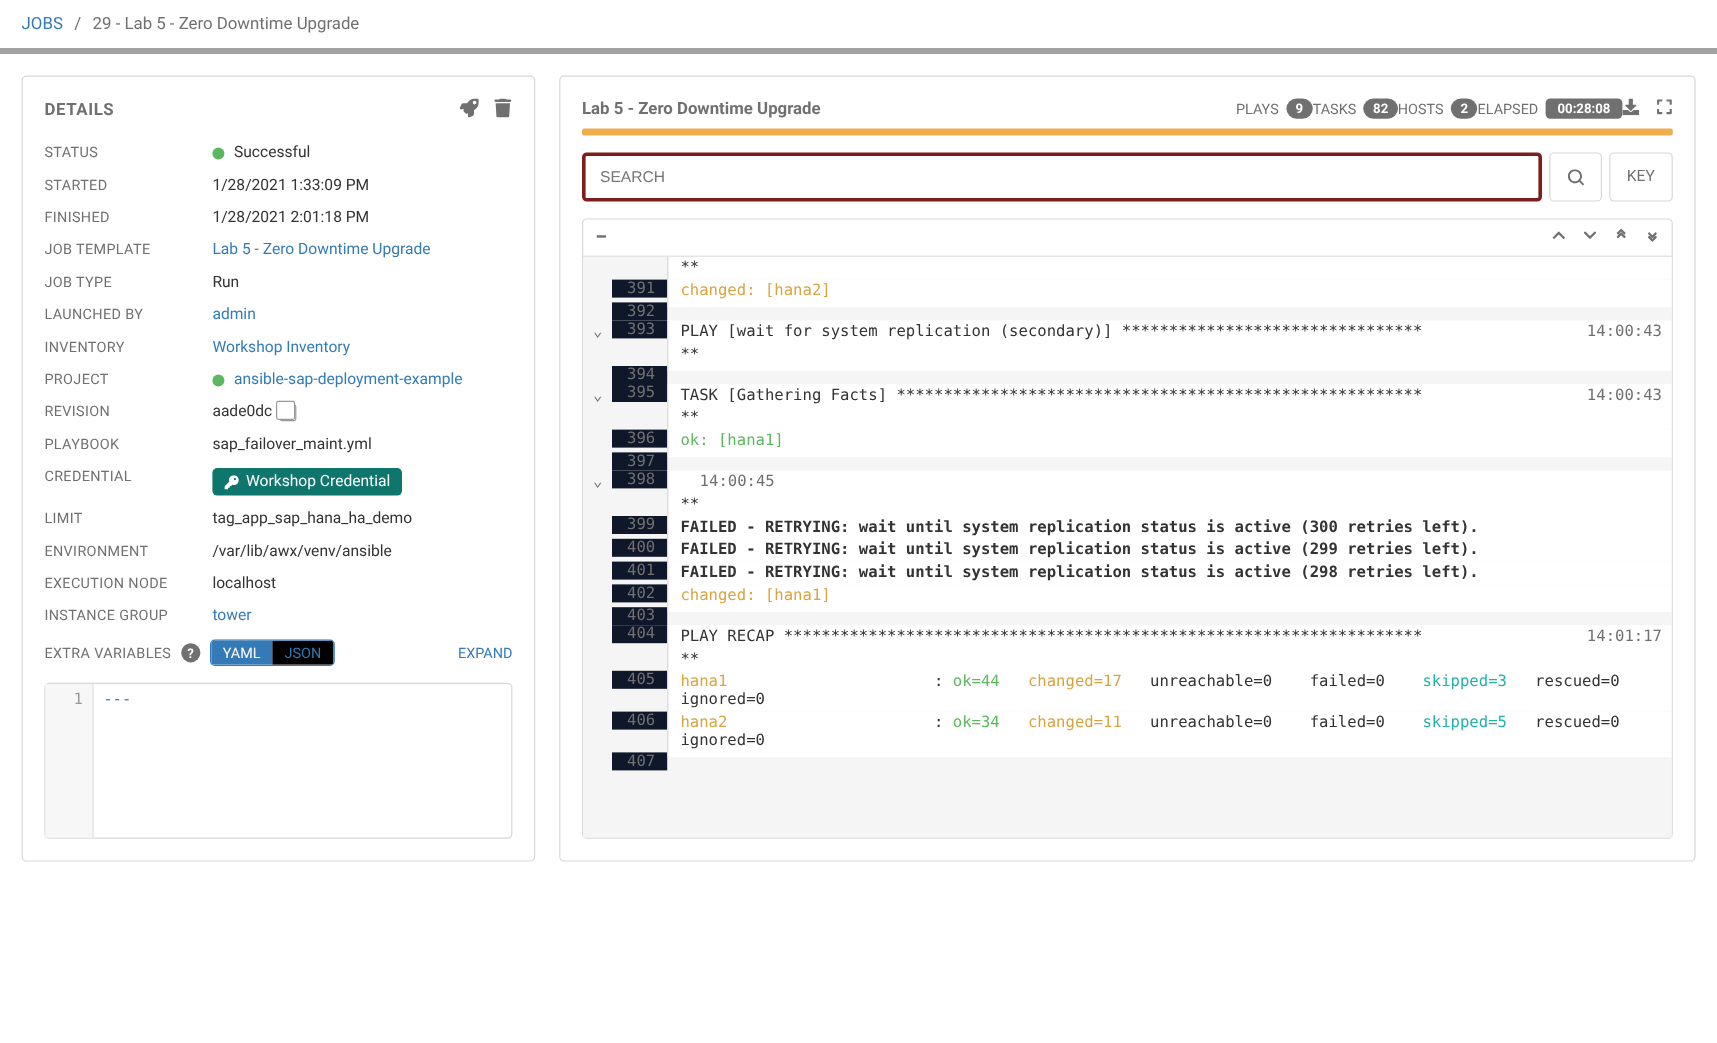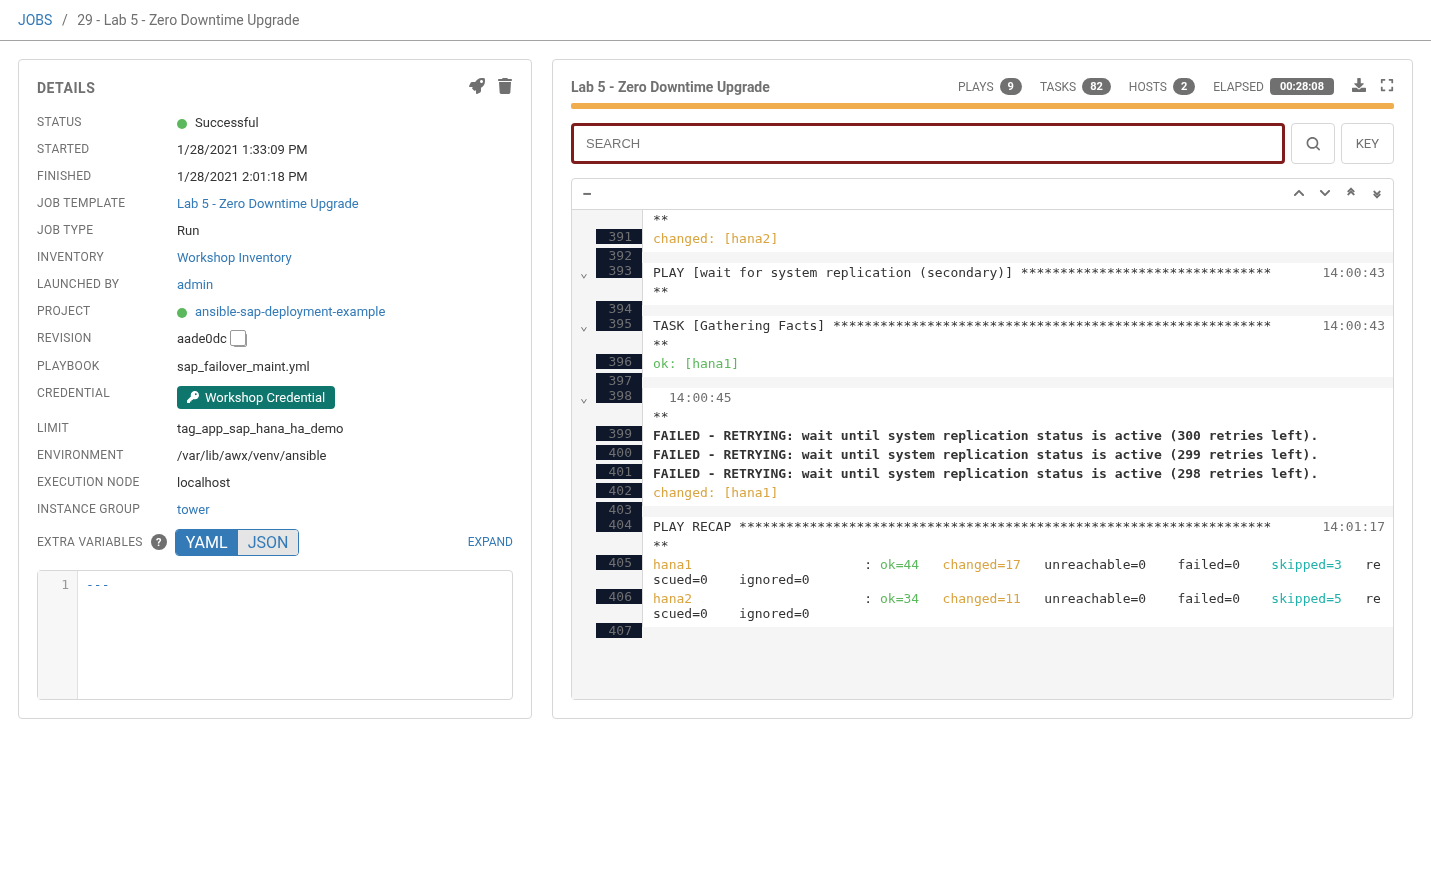--- a/index.html
+++ b/index.html
@@ -1,52 +1,52 @@
 <!DOCTYPE html>
 <html><head>
 <meta charset="utf-8">
 <style>
 * { box-sizing: border-box; margin: 0; padding: 0; }
 body { font-family: -apple-system, BlinkMacSystemFont, "Segoe UI", Roboto, "Helvetica Neue", Arial, sans-serif; background: #fff; color: #333; font-size: 14px; }
-.breadcrumb { padding: 12px 18px; border-bottom: 1px solid #a3a3a3; font-size: 14px; }
+.breadcrumb { padding: 12px 18px; border-bottom: 5px solid #a3a3a3; font-size: 14px; }
 .breadcrumb a { color: #337ab7; text-decoration: none; }
 .breadcrumb .sep { color: #707070; margin: 0 6px; }
 .breadcrumb .current { color: #707070; }
 .main { display: flex; padding: 18px; gap: 20px; }
 .panel { border: 1px solid #d7d7d7; border-radius: 4px; background: #fff; }
-.details-panel { width: 514px; flex-shrink: 0; padding: 18px; }
+.details-panel { width: 428px; flex-shrink: 0; padding: 18px; }
 .output-panel { flex: 1; padding: 18px; display: flex; flex-direction: column; min-width: 0; }
 .details-header { display: flex; align-items: center; justify-content: space-between; margin-bottom: 12px; }
 .details-header h3 { font-size: 14px; font-weight: 700; color: #707070; letter-spacing: 0.5px; }
 .details-header .icons { display: flex; gap: 12px; }
 .details-header .icons svg { width: 16px; height: 16px; fill: #707070; cursor: pointer; }
 .detail-row { display: flex; padding: 6px 0; font-size: 13px; align-items: flex-start; }
 .detail-label { width: 140px; color: #707070; font-size: 12px; font-weight: 400; letter-spacing: 0.3px; }
 .detail-value { flex: 1; color: #333; }
 .detail-value.link { color: #337ab7; cursor: pointer; }
 .status-dot { display: inline-block; width: 10px; height: 10px; border-radius: 50%; margin-right: 8px; vertical-align: middle; }
 .status-dot.green { background: #5cb85c; }
 .copy-icon { display: inline-block; width: 14px; height: 14px; border: 1px solid #999; border-radius: 2px; margin-left: 6px; position: relative; cursor: pointer; vertical-align: middle; }
 .copy-icon::before { content: ""; position: absolute; width: 14px; height: 14px; border: 1px solid #999; border-radius: 2px; top: -4px; left: -4px; background: #fff; }
 .credential-badge { display: inline-flex; align-items: center; background: #0f766e; color: #fff; padding: 4px 10px; border-radius: 4px; font-size: 13px; gap: 6px; }
 .credential-badge svg { width: 12px; height: 12px; fill: #fff; }
 .extra-vars-row { display: flex; align-items: center; gap: 8px; padding: 6px 0; }
 .help-icon { width: 16px; height: 16px; border-radius: 50%; background: #707070; color: #fff; display: inline-flex; align-items: center; justify-content: center; font-size: 11px; font-weight: bold; }
 .toggle-group { display: inline-flex; border: 1px solid #337ab7; border-radius: 4px; overflow: hidden; }
-.toggle-group span { padding: 3px 10px; font-size: 16px; cursor: pointer; }
+.toggle-group span { padding: 3px 10px; font-size: 12px; cursor: pointer; }
 .toggle-group .active { background: #337ab7; color: #fff; }
-.toggle-group .inactive { background: #e5e5e5; color: #337ab7; }
+.toggle-group .inactive { background: #000000; color: #337ab7; }
 .expand-link { margin-left: auto; color: #337ab7; font-size: 12px; cursor: pointer; }
 .code-box { border: 1px solid #d7d7d7; border-radius: 4px; margin-top: 8px; min-height: 130px; display: flex; }
 .code-gutter { width: 40px; background: #f7f7f7; border-right: 1px solid #e0e0e0; text-align: right; padding: 6px 8px 6px 0; color: #999; font-family: monospace; font-size: 13px; }
 .code-content { padding: 6px 8px; font-family: monospace; font-size: 13px; color: #337ab7; }
 
 .output-header { display: flex; align-items: center; justify-content: space-between; margin-bottom: 8px; flex-wrap: wrap; gap: 10px; }
 .output-header h3 { font-size: 14px; font-weight: 700; color: #707070; }
-.output-stats { display: flex; align-items: flex-end; gap: 18px; font-size: 12px; color: #707070; }
+.output-stats { display: flex; align-items: flex-end; font-size: 12px; color: #707070; }
 .stat { display: flex; align-items: center; gap: 6px; }
 .stat-badge { background: #707070; color: #fff; padding: 2px 8px; border-radius: 10px; font-size: 11px; font-weight: bold; }
 .elapsed-badge { background: #707070; color: #fff; padding: 2px 10px; border-radius: 4px; font-size: 11px; font-weight: bold; }
 .output-icons { display: flex; gap: 14px; }
 .output-icons svg { width: 14px; height: 14px; fill: #707070; cursor: pointer; }
 .orange-bar { height: 6px; background: #f0ad4e; border-radius: 2px; margin-bottom: 14px; }
 .search-row { display: flex; gap: 6px; margin-bottom: 14px; }
 .search-input { flex: 1; border: 3px solid #7f1d1d; border-radius: 4px; padding: 10px 12px; font-size: 13px; color: #707070; }
 .search-btn, .key-btn { border: 1px solid #d7d7d7; border-radius: 4px; background: #fff; padding: 0 14px; display: flex; align-items: center; cursor: pointer; font-size: 13px; color: #707070; }
 .search-btn svg { width: 14px; height: 14px; fill: #707070; }
@@ -107,26 +107,26 @@
       </div>
     <div class="detail-row">
         <div class="detail-label">JOB TEMPLATE</div>
         <div class="detail-value link">Lab 5 - Zero Downtime Upgrade</div>
       </div>
     <div class="detail-row">
         <div class="detail-label">JOB TYPE</div>
         <div class="detail-value">Run</div>
       </div>
     <div class="detail-row">
+        <div class="detail-label">LAUNCHED BY</div>
+        <div class="detail-value link">admin</div>
+      </div>
+    <div class="detail-row">
         <div class="detail-label">INVENTORY</div>
         <div class="detail-value link">Workshop Inventory</div>
-      </div>
-    <div class="detail-row">
-        <div class="detail-label">LAUNCHED BY</div>
-        <div class="detail-value link">admin</div>
       </div>
     <div class="detail-row">
         <div class="detail-label">PROJECT</div>
         <div class="detail-value link"><span class="status-dot green"></span><span>ansible-sap-deployment-example</span></div>
       </div>
     <div class="detail-row">
         <div class="detail-label">REVISION</div>
         <div class="detail-value"><span>aade0dc</span><span class="copy-icon"></span></div>
       </div>
     <div class="detail-row">

